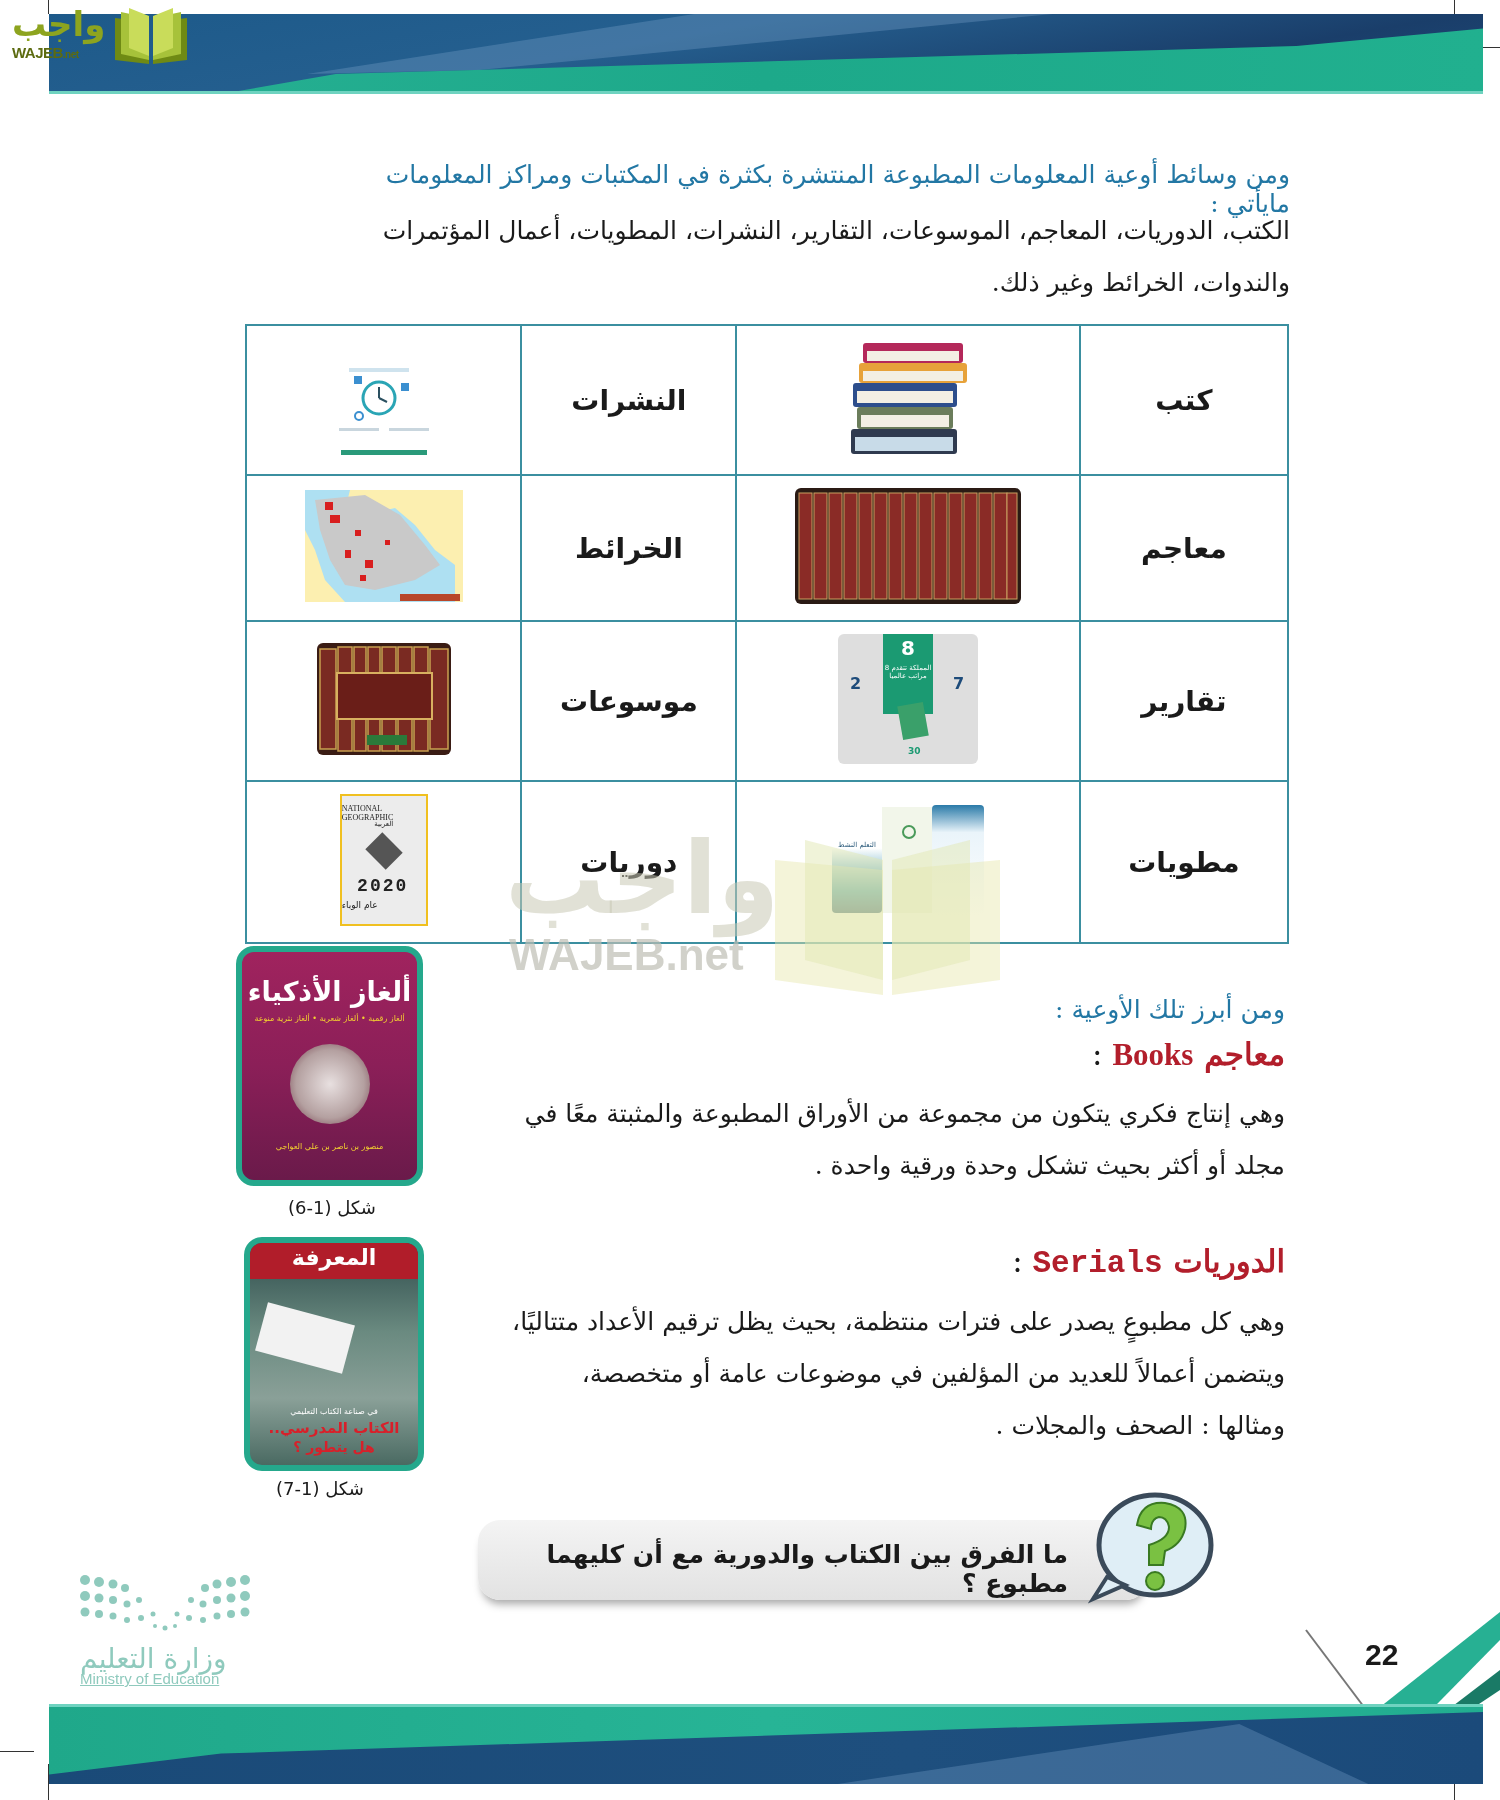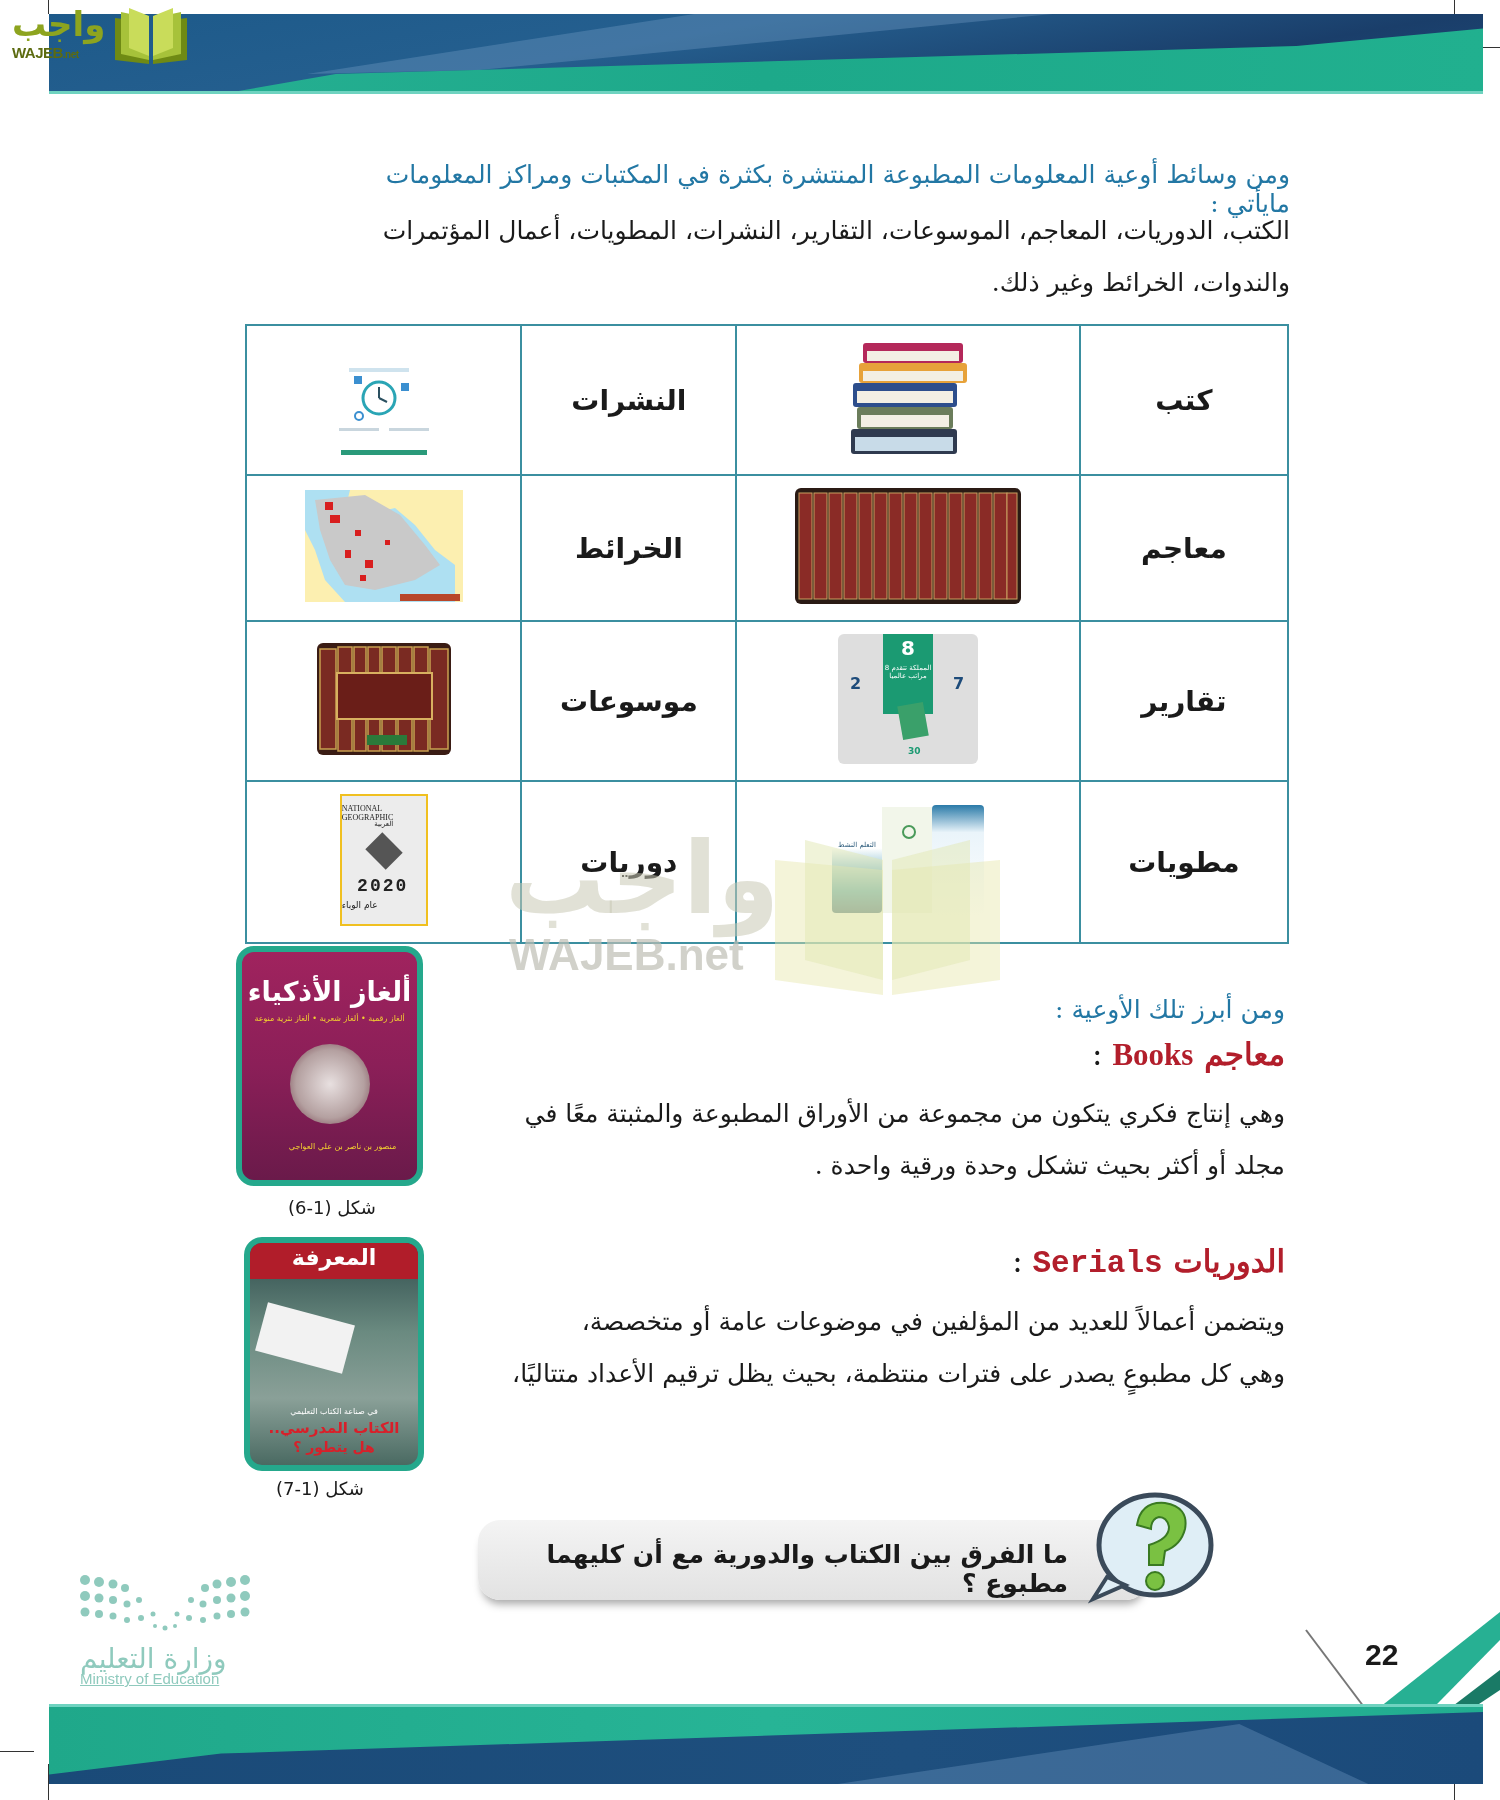--- a/index.html
+++ b/index.html
@@ -292,21 +292,21 @@
     <path d="M195 0 L195 120 L117 140 L117 20 Z" fill="rgba(225,232,180,0.5)"></path>
   </svg>
   <span class="wm-ar">واجب</span>
   <span class="wm-en">WAJEB.net</span>
 </div>
 
 <div class="cover" style="left:236px;top:946px;width:175px;height:228px;background:linear-gradient(180deg,#a0235e 0%,#8b1f58 50%,#6a1a4a 100%);">
   <div style="position:absolute;left:0;top:24px;width:100%;text-align:center;color:#fff;font-size:27px;font-weight:bold;direction:rtl;">ألغاز الأذكياء</div>
   <div style="position:absolute;left:0;top:62px;width:100%;text-align:center;color:#f5d130;font-size:8px;direction:rtl;">ألغاز رقمية • ألغاز شعرية • ألغاز نثرية منوعة</div>
   <div style="position:absolute;left:48px;top:92px;width:80px;height:80px;border-radius:50%;background:radial-gradient(circle,#e8e0e0 0%,#b4a0a0 60%,#6a3040 100%);"></div>
-  <div style="position:absolute;left:0;top:190px;width:100%;text-align:center;color:#f5d130;font-size:8px;direction:rtl;margin-left:13px;">منصور بن ناصر بن علي العواجي</div>
+  <div style="position:absolute;left:0;top:190px;width:100%;text-align:center;color:#f5d130;font-size:8px;direction:rtl;">منصور بن ناصر بن علي العواجي</div>
 </div>
 <div class="caption" style="left:288px;top:1197px;">شكل (1-6)</div>
 
 <div class="cover" style="left:244px;top:1237px;width:168px;height:222px;background:linear-gradient(180deg,#2c4a4a 0%,#6a8a80 40%,#8aa098 70%,#4a6a62 100%);">
   <div style="position:absolute;left:0;top:0;width:100%;height:36px;background:#b11d2a;"></div>
   <div style="position:absolute;left:0;top:2px;width:100%;text-align:center;color:#fff;font-size:22px;font-weight:bold;direction:rtl;">المعرفة</div>
   <div style="position:absolute;left:10px;top:70px;width:90px;height:50px;background:#f2f2f2;transform:rotate(15deg);"></div>
   <div style="position:absolute;left:0;top:164px;width:100%;text-align:center;color:#fff;font-size:8px;direction:rtl;">في صناعة الكتاب التعليمي</div>
   <div style="position:absolute;left:0;top:176px;width:100%;text-align:center;color:#d8202a;font-size:15px;font-weight:bold;direction:rtl;">الكتاب المدرسي..</div>
   <div style="position:absolute;left:0;top:196px;width:100%;text-align:center;color:#d8202a;font-size:14px;font-weight:bold;direction:rtl;">هل يتطور ؟</div>
@@ -322,22 +322,23 @@
 <div class="section-body rtl" style="top:1088px;">
   <div>وهي إنتاج فكري يتكون من مجموعة من الأوراق المطبوعة والمثبتة معًا في</div>
   <div>مجلد أو أكثر بحيث تشكل وحدة ورقية واحدة .</div>
 </div>
 
 <div class="section-title rtl" style="top:1243px;">
   <span>الدوريات</span>
   <span style="font-family:Liberation Mono, monospace;">Serials</span><span style="color:#1a1a1a;font-weight:normal;"> :</span>
 </div>
 <div class="section-body rtl" style="top:1296px;">
+  <div>وهي كل مطبوعٍ يصدر على فترات منتظمة، بحيث يظل ترقيم الأعداد متتاليًا،</div>
   <div>ويتضمن أعمالاً للعديد من المؤلفين في موضوعات عامة أو متخصصة،</div>
-  <div>وهي كل مطبوعٍ يصدر على فترات منتظمة، بحيث يظل ترقيم الأعداد متتاليًا،</div>
+  <div>ومثالها : الصحف والمجلات .</div>
 </div>
 
 <div class="q-box">
   <span class="q-text">ما الفرق بين الكتاب والدورية مع أن كليهما مطبوع ؟</span>
 </div>
 <svg class="q-icon" viewBox="0 0 130 120">
   <ellipse cx="70" cy="58" rx="56" ry="50" fill="#dfeef6" stroke="#3a4a5a" stroke-width="5"></ellipse>
   <path d="M22 90 L8 112 L40 98 Z" fill="#dfeef6" stroke="#3a4a5a" stroke-width="4"></path>
   <path d="M52 38 Q56 14 80 16 Q104 20 100 42 Q96 58 80 64 L78 78 L64 78 L64 58 Q84 52 84 40 Q82 30 74 30 Q66 32 66 42 Z" fill="#7ac142" stroke="#3a7a22" stroke-width="2"></path>
   <ellipse cx="70" cy="94" rx="9" ry="9" fill="#7ac142" stroke="#3a7a22" stroke-width="2"></ellipse>

